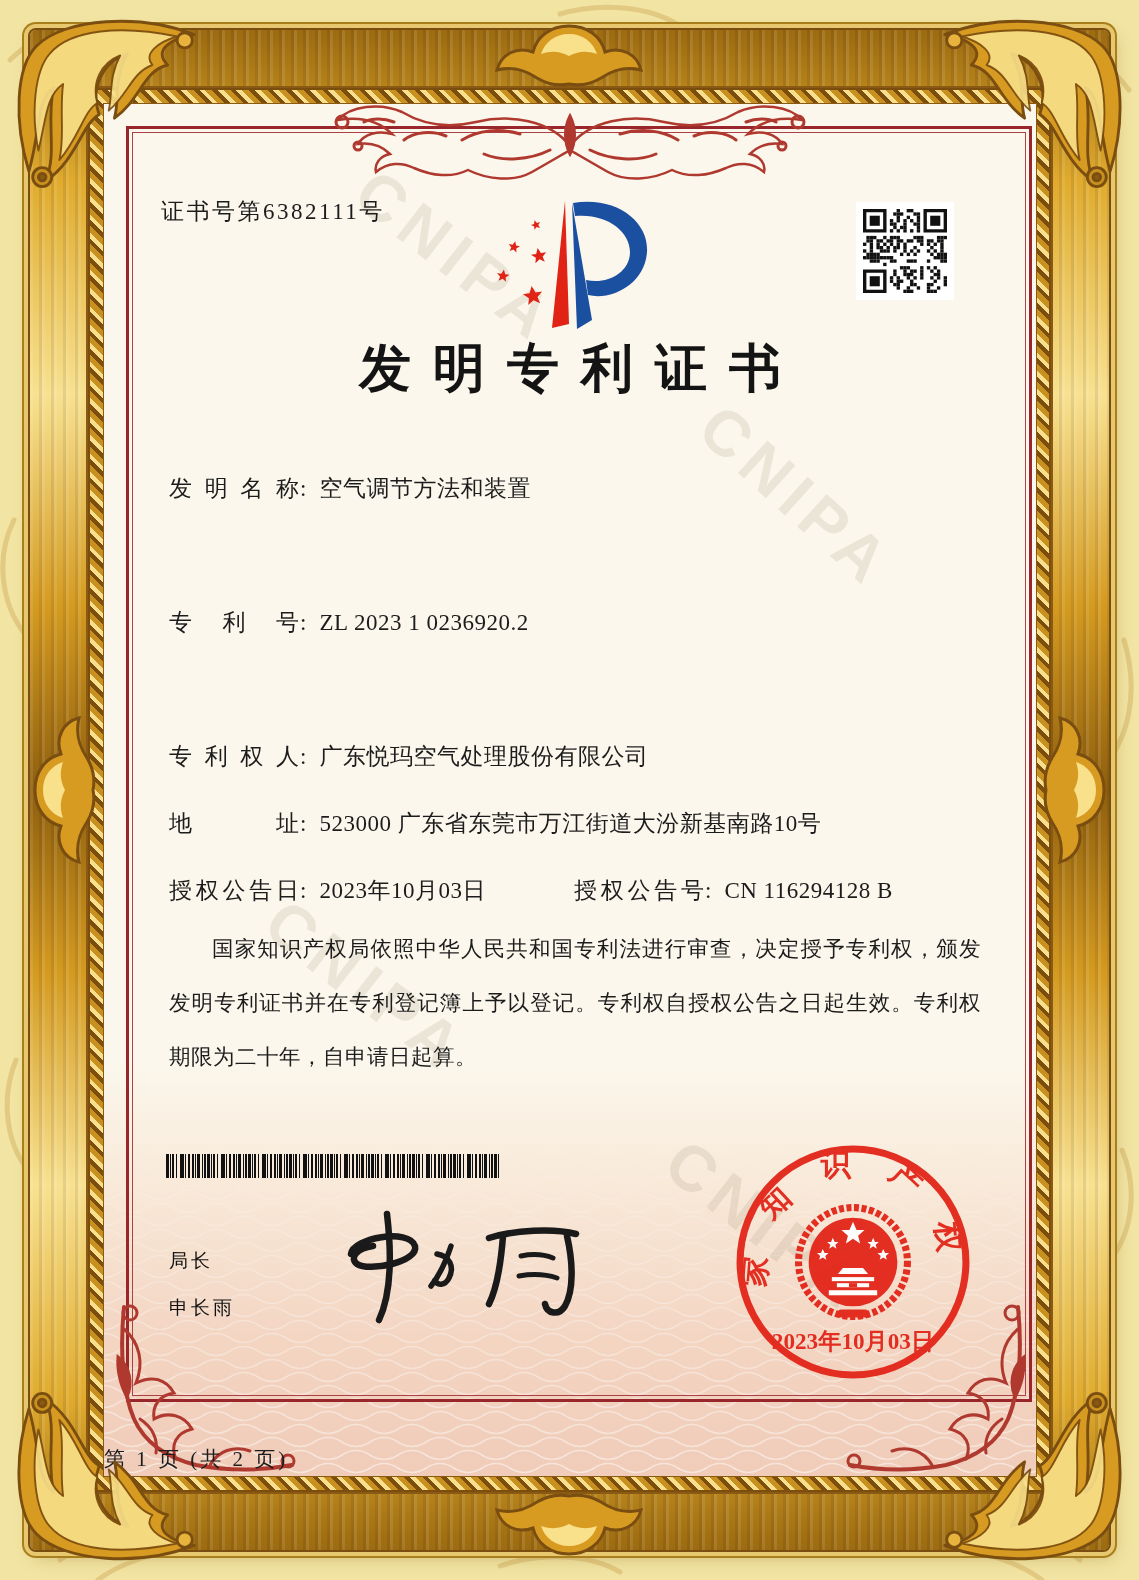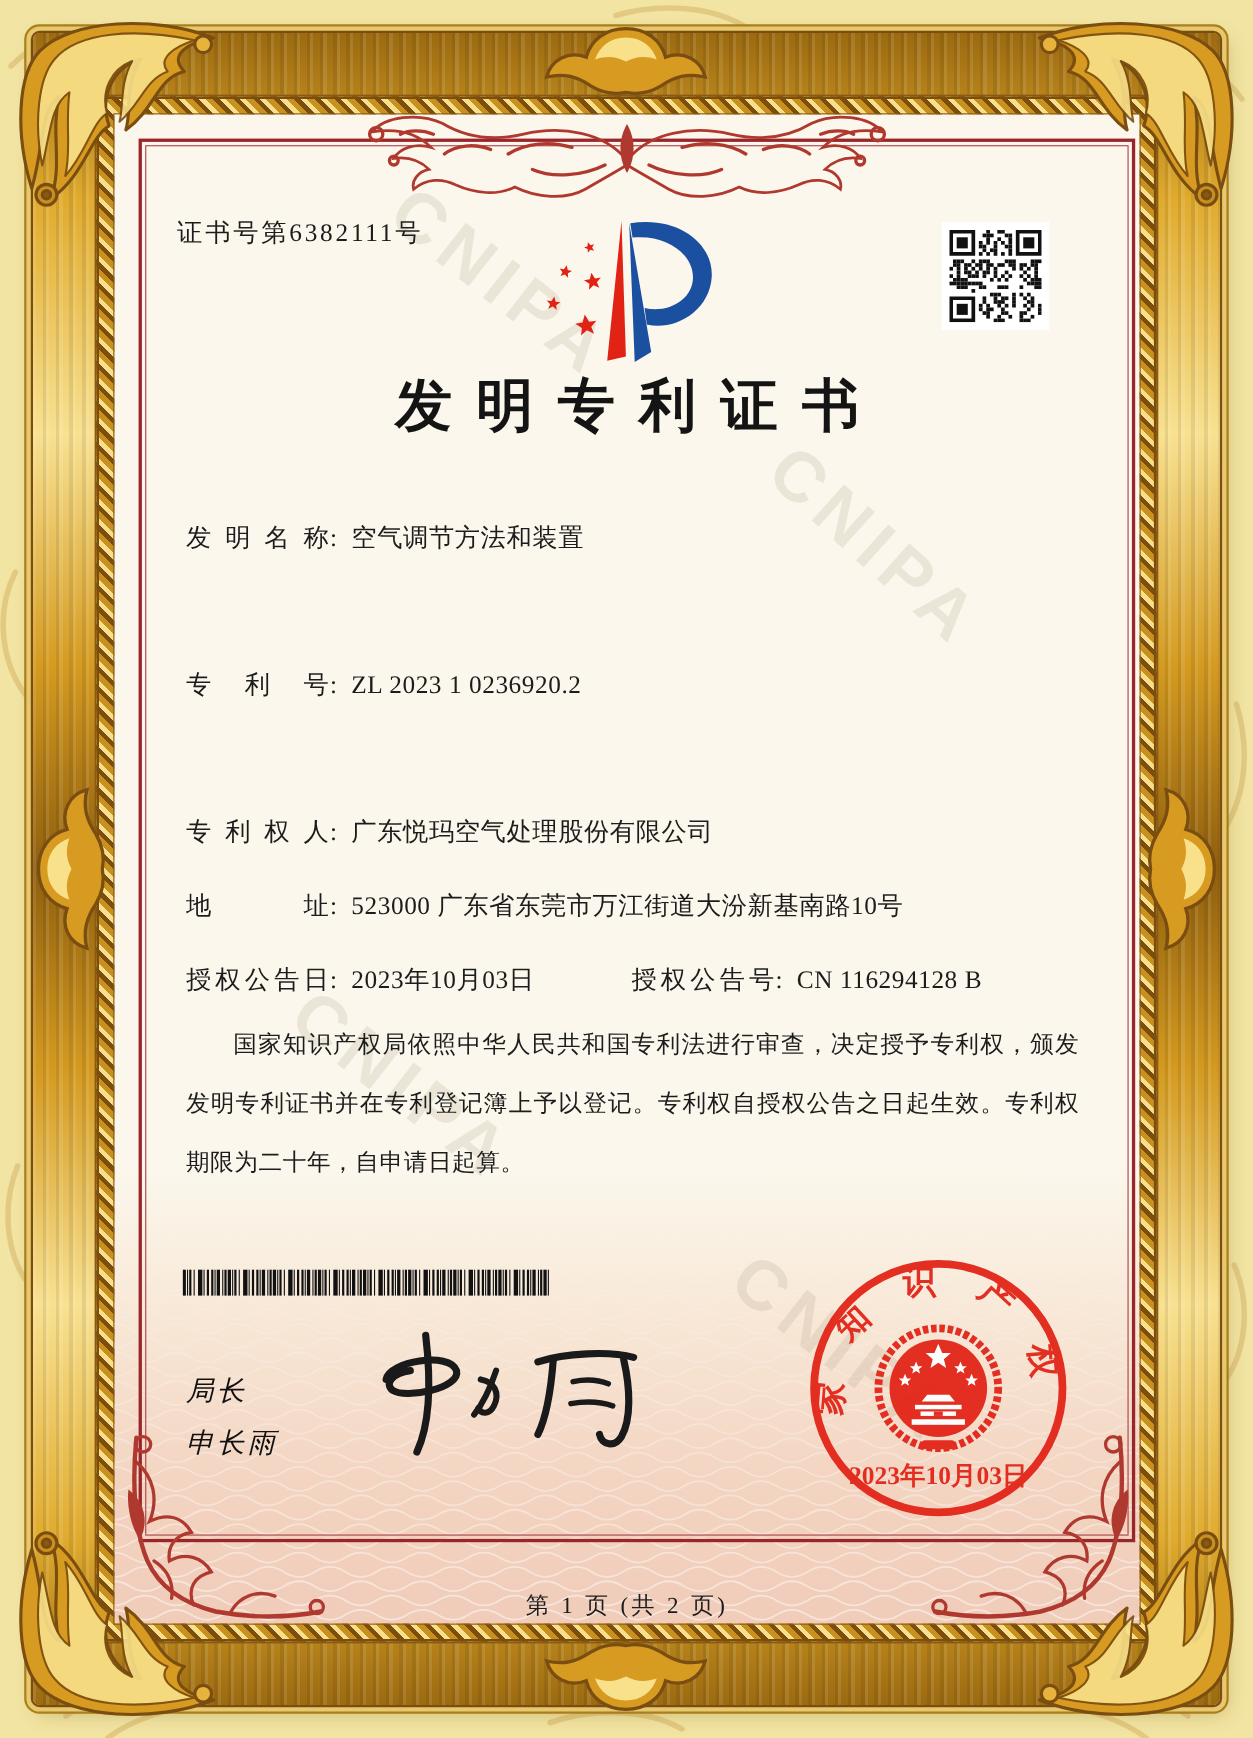--- a/index.html
+++ b/index.html
@@ -47,25 +47,25 @@
          letter-spacing:22px;text-indent:22px;color:#141414;z-index:4;}
   .frow{left:65px;height:34px;font-size:23px;white-space:nowrap;z-index:4;}
   .flabel{display:inline-block;width:130px;text-align:justify;text-align-last:justify;vertical-align:baseline;}
   .colon{margin-left:1px;}
   .fvalue{margin-left:13px;letter-spacing:.5px;}
   .pair2{position:absolute;left:405px;top:0;}
   .paras{left:65px;top:818px;width:812px;font-size:21.5px;line-height:54px;text-align:justify;z-index:4;}
   .paras p{margin:0;text-indent:2em;letter-spacing:.5px;}
   .barcode{left:62px;top:1050px;z-index:4;}
   .signer{left:65px;z-index:4;font-family:"Liberation Sans","DejaVu Sans",sans-serif;
-          font-size:25px;letter-spacing:3px;color:#111;font-style:italic;}
+          font-size:19px;letter-spacing:3px;color:#111;}
   .signer.t1{top:1144px;} .signer.t2{top:1191px;}
   .signature{left:225px;top:1098px;z-index:4;}
   .seal{left:627px;top:1036px;z-index:5;opacity:.96;}
-  .footer{left:0;top:1341px;width:100%;text-align:center;font-size:21px;letter-spacing:3px;z-index:4;}
+  .footer{left:0;top:1341px;width:100%;font-size:21px;letter-spacing:3px;z-index:4;}
 </style>
 </head>
 <body>
 
 <div class="abs bg-swirls">
   <svg width="1139" height="1580" viewBox="0 0 1139 1580">
     <g fill="none" stroke="#dfc67c" stroke-width="5" opacity=".85" stroke-linecap="round">
       <path d="M10,60 C40,30 80,24 120,40 C90,46 66,62 56,92"></path>
       <path d="M1129,90 C1100,50 1050,40 1010,60 C1050,66 1080,84 1088,120"></path>
       <path d="M14,520 C-6,560 2,610 30,640 C20,600 28,560 52,540"></path>

